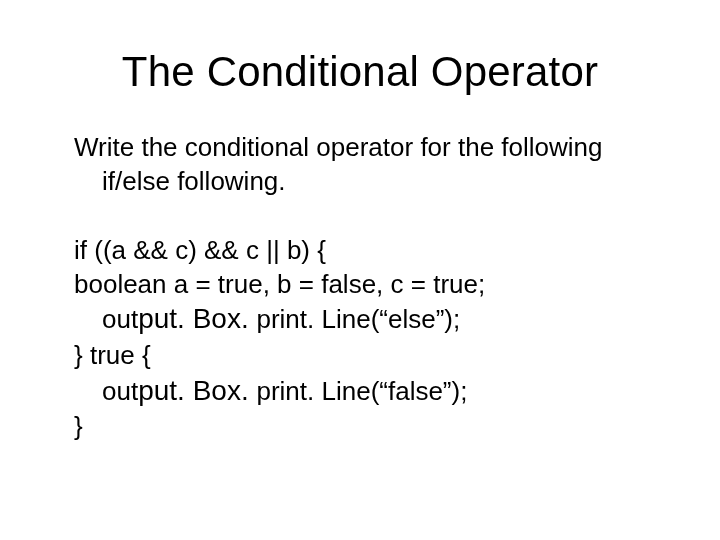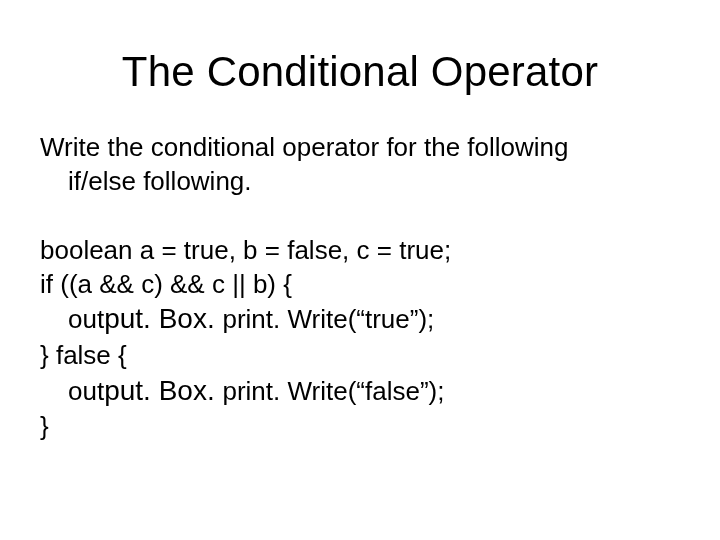--- a/index.html
+++ b/index.html
@@ -20,20 +20,21 @@
   .title {
     font-size: 42px;
     font-weight: 400;
     text-align: center;
     margin: 12px 0 34px 0;
     letter-spacing: 0.2px;
   }
   .body {
     font-size: 26px;
     line-height: 1.32;
+    margin-left: 34px;
   }
   .para {
     margin: 0 0 34px 0;
   }
   .indent {
     padding-left: 28px;
   }
   .code-line {
     margin: 0;
     white-space: pre;
@@ -50,23 +51,23 @@
   <h1 class="title">The Conditional Operator</h1>
 
   <div class="body">
 
     <div class="para">
       <div>Write the conditional operator for the following</div>
       <div class="indent">if/else following.</div>
     </div>
 
     <div>
+      <div class="code-line">if ((a &amp;&amp; c) &amp;&amp; c || b) {</div>
       <div class="code-line">boolean a = true, b = false, c = true;</div>
-      <div class="code-line">if ((a &amp;&amp; c) &amp;&amp; c || b) {</div>
-      <div class="code-line indent"><span>out</span><span class="small">put. Box. </span><span>print. Write(“true”);</span></div>
-      <div class="code-line">} false {</div>
-      <div class="code-line indent"><span>out</span><span class="small">put. Box. </span><span>print. Write(“false”);</span></div>
+      <div class="code-line indent"><span>out</span><span class="small">put. Box. </span><span>print. Line(“else”);</span></div>
+      <div class="code-line">} true {</div>
+      <div class="code-line indent"><span>out</span><span class="small">put. Box. </span><span>print. Line(“false”);</span></div>
       <div class="code-line">}</div>
     </div>
 
   </div>
 
 </div>
 
 </body></html>

